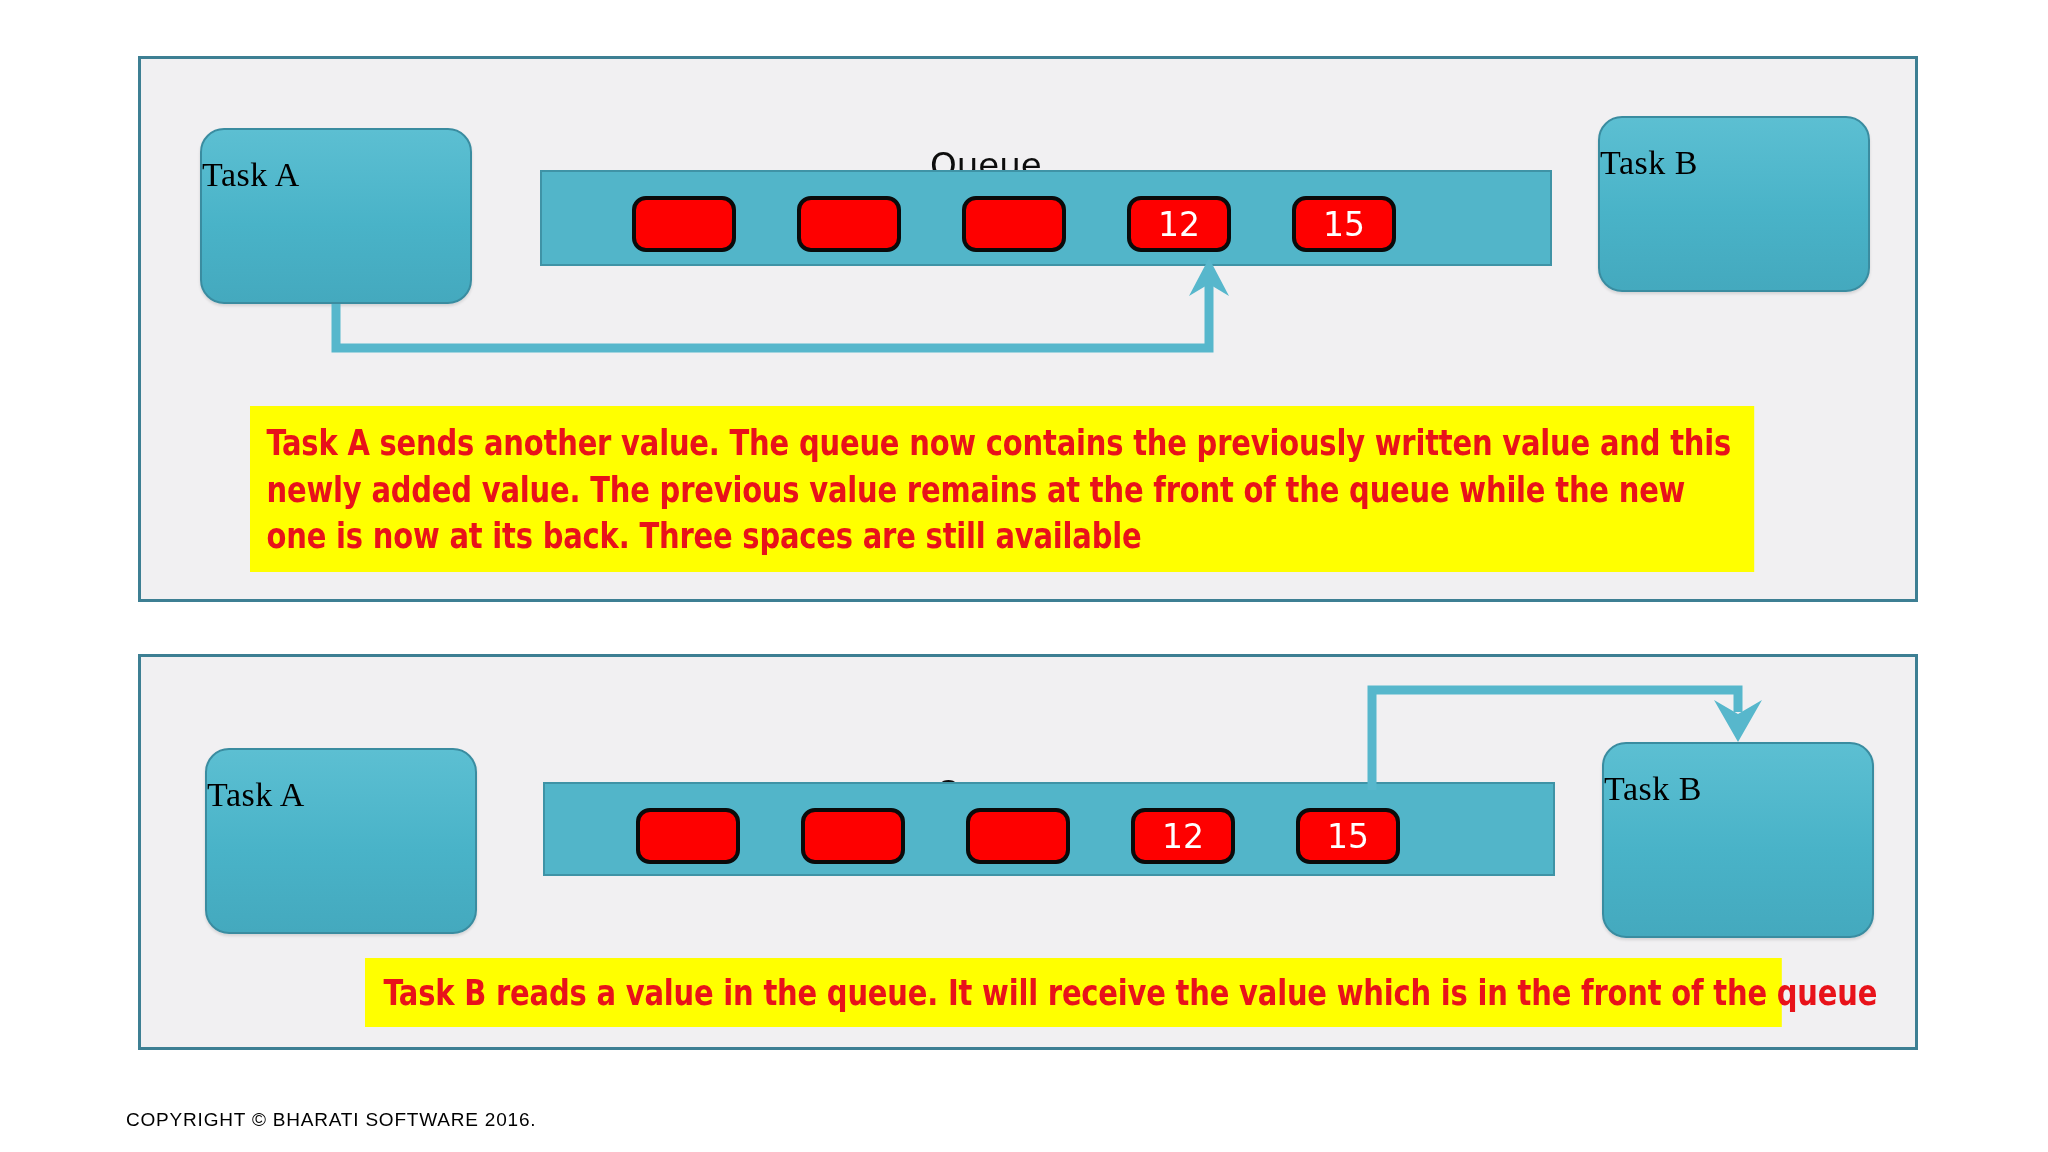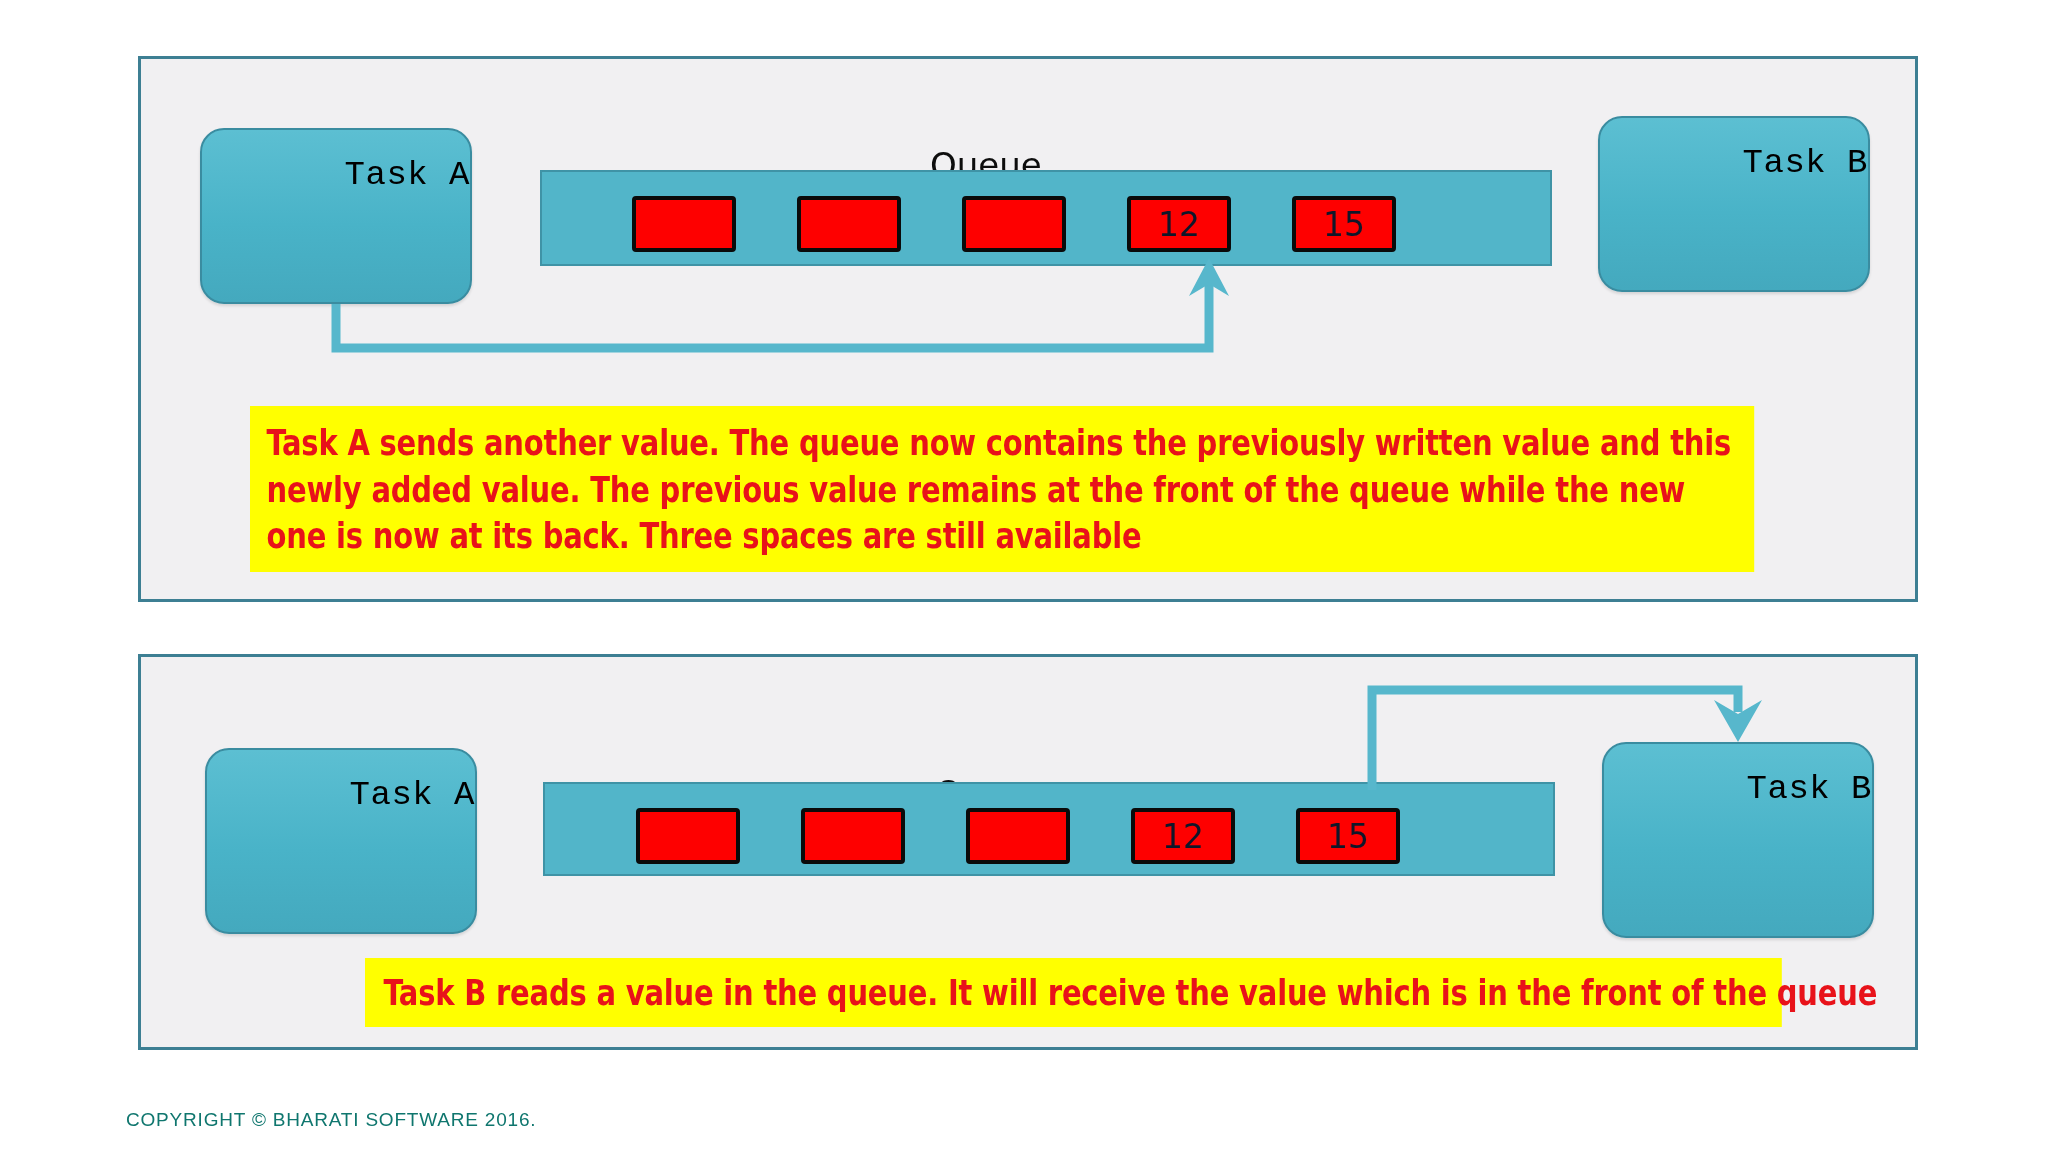--- a/index.html
+++ b/index.html
@@ -24,24 +24,24 @@
   #panel-top   { left: 138px; top: 56px;  width: 1780px; height: 546px; }
   #panel-bottom{ left: 138px; top: 654px; width: 1780px; height: 396px; }
 
   .task-box {
     position: absolute;
     background: linear-gradient(180deg, #5cbfd2 0%, #49b3c8 55%, #44a9be 100%);
     border: 2px solid #3a8ca0;
     border-radius: 24px;
     box-sizing: border-box;
     display: flex;
-    justify-content: flex-end;
+    justify-content: flex-start;
     color: #000000;
     font-size: 34px;
-    font-family: Liberation Mono, monospace;
+    font-family: Liberation Serif, serif;
     font-weight: 400;
     box-shadow: 0 2px 3px rgba(0,0,0,0.12);
   }
   .task-label {
     margin-top: 26px;
     letter-spacing: 0.5px;
   }
 
   
   #task-a-top { left: 200px; top: 128px; width: 272px; height: 176px; }
@@ -70,26 +70,26 @@
     display: flex;
     align-items: center;
   }
   #queue-bar-top    { left: 540px; top: 170px;  width: 1012px; height: 96px; }
   #queue-bar-bottom { left: 543px; top: 782px;  width: 1012px; height: 94px; }
 
   .queue-cell {
     position: absolute;
     background: #fe0000;
     border: 4px solid #0a0a0a;
-    border-radius: 4px;
+    border-radius: 14px;
     box-sizing: border-box;
     display: flex;
     align-items: center;
     justify-content: center;
-    color: #0f172a;
+    color: #ffffff;
     font-family: "DejaVu Sans", sans-serif;
     font-size: 33px;
     line-height: 1;
   }
   .cell-top    { top: 196px; width: 104px; height: 56px; }
   .cell-bottom { top: 808px; width: 104px; height: 56px; }
 
   .caption {
     position: absolute;
     background: #ffff00;
@@ -110,21 +110,21 @@
   #caption-bottom {
     left: 365px; top: 958px; width: 1540px; padding: 12px 20px 10px 20px;
     white-space: nowrap;
   }
 
   .footer {
     position: absolute;
     left: 126px; top: 1109px;
     font-family: "Liberation Sans", sans-serif;
     font-size: 19px;
-    color: #0f766e;
+    color: #000000;
     letter-spacing: 0.8px;
   }
 
   .arrow-svg { position: absolute; left: 0; top: 0; pointer-events: none; }
 </style>
 </head>
 <body>
 
 <div class="panel" id="panel-top"></div>
 

